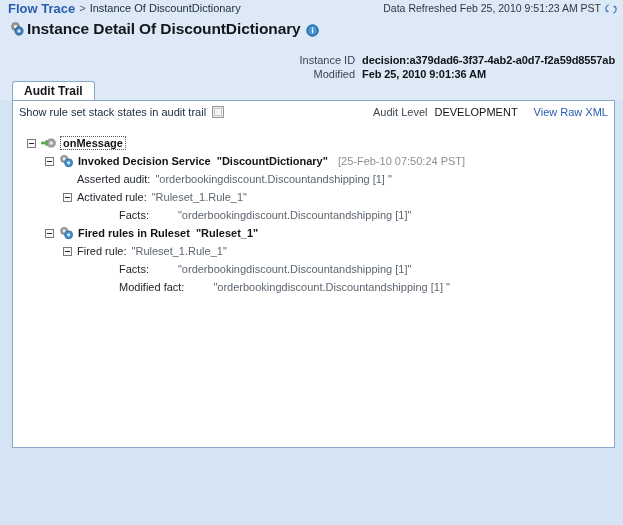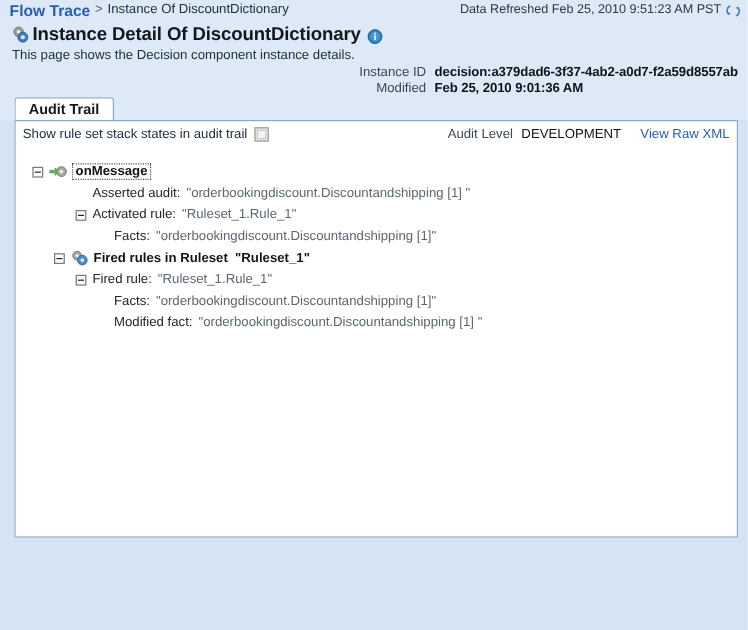--- a/index.html
+++ b/index.html
@@ -274,21 +274,21 @@
     font-size: 11px;
     margin-left: 5px;
   }
   .lbl-time {
     color: #8a8f96;
     font-size: 11px;
     margin-left: 10px;
   }
   .ind1 { padding-left: 18px; }
   .ind2 { padding-left: 36px; }
-  .ind3 { padding-left: 54px; }
+  .ind3 { padding-left: 54px; gap: 24px; }
 </style>
 </head>
 <body>
 
 <div class="breadcrumb-bar">
   <span class="crumb-link">Flow Trace</span>
   <span class="crumb-sep">&gt;</span>
   <span class="crumb-current">Instance Of DiscountDictionary</span>
   <span class="breadcrumb-spacer"></span>
   <span class="refresh-text">Data Refreshed Feb 25, 2010 9:51:23 AM PST</span>
@@ -319,21 +319,20 @@
     <span class="page-title">Instance Detail Of DiscountDictionary</span>
     <span class="info-icon">
       <svg viewBox="0 0 13 13" width="13" height="13">
         <circle cx="6.5" cy="6.5" r="5.8" fill="#2f7ec4" stroke="#1a5a94" stroke-width="0.8"></circle>
         <circle cx="6.5" cy="6.5" r="4.0" fill="#4a97d8"></circle>
         <rect x="5.9" y="5.3" width="1.3" height="4.0" fill="#ffffff"></rect>
         <rect x="5.9" y="3.2" width="1.3" height="1.4" fill="#ffffff"></rect>
       </svg>
     </span>
   </div>
-  <div class="subtitle">This page shows the Decision component instance details.</div>
 
   <table class="meta-table">
     <tbody>
       <tr>
         <td class="meta-label">Instance ID</td>
         <td class="meta-value">decision:a379dad6-3f37-4ab2-a0d7-f2a59d8557ab</td>
       </tr>
       <tr>
         <td class="meta-label">Modified</td>
         <td class="meta-value">Feb 25, 2010 9:01:36 AM</td>
@@ -364,20 +363,32 @@
   <div class="tree" id="tree-root">
       <div class="trow ind0">
         <span class="exp"></span>
         <span class="node-ico"><svg viewBox="0 0 15 14" width="15" height="14">
             <path d="M0.5 6.0 L5.0 6.0 L5.0 4.0 L8.0 7.0 L5.0 10.0 L5.0 8.0 L0.5 8.0 Z" fill="#5fbd4f" stroke="#37892c" stroke-width="0.6"></path>
             <circle cx="10.2" cy="7.0" r="4.1" fill="#a7a7a0" stroke="#6f6f69" stroke-width="0.7"></circle>
             <circle cx="10.2" cy="7.0" r="1.6" fill="#eeeee9"></circle>
           </svg></span>
         <span class="lbl-focus">onMessage</span>
       </div>
+      <div class="trow ind1">
+        <span class="exp"></span>
+        <span class="node-ico"><svg viewBox="0 0 15 14" width="15" height="14">
+            <circle cx="5.2" cy="5.0" r="3.6" fill="#9fa3a8" stroke="#6b7076" stroke-width="0.7"></circle>
+            <circle cx="5.2" cy="5.0" r="1.4" fill="#eff1f3"></circle>
+            <circle cx="9.6" cy="8.8" r="4.0" fill="#4a8fcc" stroke="#23628f" stroke-width="0.7"></circle>
+            <circle cx="9.6" cy="8.8" r="1.5" fill="#dbeaf7"></circle>
+          </svg></span>
+        <span class="lbl-bold">Invoked Decision Service</span>
+        <span class="lbl-quoted-bold">"DiscountDictionary"</span>
+        <span class="lbl-time">[25-Feb-10 07:50:24 PST]</span>
+      </div>
       <div class="trow ind2">
         <span class="exp-spacer"></span>
         <span class="lbl-plain">Asserted audit:</span>
         <span class="lbl-val">"orderbookingdiscount.Discountandshipping [1] "</span>
       </div>
       <div class="trow ind2">
         <span class="exp"></span>
         <span class="lbl-plain">Activated rule:</span>
         <span class="lbl-val">"Ruleset_1.Rule_1"</span>
       </div>

